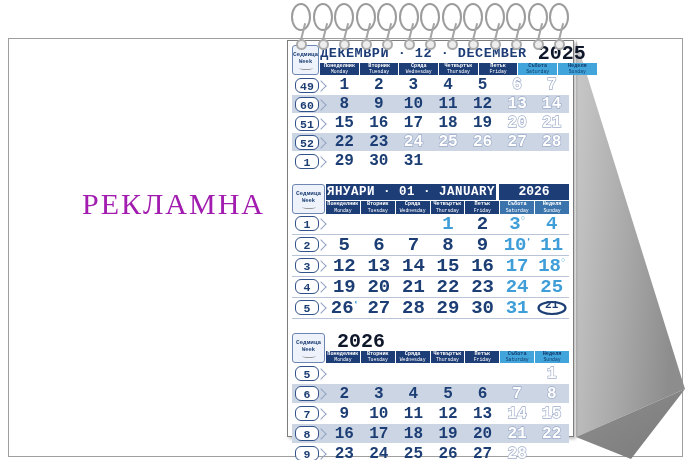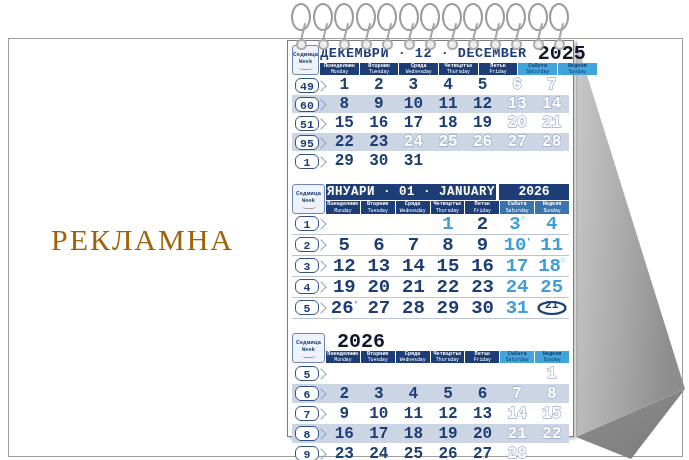--- a/index.html
+++ b/index.html
@@ -2,23 +2,23 @@
 <html><head>
 <meta charset="utf-8">
 <style>
   html,body{margin:0;padding:0;background:#ffffff;}
   .scene{position:relative;width:689px;height:460px;background:#fff;overflow:hidden;
          font-family:"Liberation Sans","DejaVu Sans",sans-serif;}
 
   
   .page{position:absolute;left:8px;top:38px;width:673px;height:417px;
         background:#ffffff;border:1px solid #9f9f9f;z-index:1;}
-  .ad{position:absolute;left:20px;top:182px;width:245px;text-align:center;
+  .ad{position:absolute;left:20px;top:182px;width:245px;text-align:right;
       font-family:"Liberation Serif","DejaVu Serif",serif;
-      font-size:30px;line-height:44px;letter-spacing:2px;color:#a16207;z-index:2;margin-top:36px;}
+      font-size:30px;line-height:44px;letter-spacing:2px;color:#a21caf;z-index:2;}
 
   
   .stand{position:absolute;left:0;top:0;z-index:2;pointer-events:none;}
 
   
   .sheet{position:absolute;left:287px;top:40px;width:287px;height:397px;
          background:#ffffff;border:1px solid #7d7d7d;box-sizing:border-box;
          z-index:3;box-shadow:2px 2px 3px rgba(0,0,0,.25);}
   .months{position:absolute;inset:0;padding:4px 4px 3px 4px;display:flex;
           flex-direction:column;gap:14px;font-family:Liberation Mono, monospace;}
@@ -205,21 +205,21 @@
               <span class="day wd">15</span>
               <span class="day wd">16</span>
               <span class="day wd">17</span>
               <span class="day wd">18</span>
               <span class="day wd">19</span>
               <span class="day we">20</span>
               <span class="day we">21</span>
             </div>
           </div>
           <div class="wrow alt">
-      <span class="badge">95</span>
+      <span class="badge">52</span>
       <div class="days">
               <span class="day wd">22</span>
               <span class="day wd">23</span>
               <span class="day hol">24</span>
               <span class="day hol">25</span>
               <span class="day hol">26</span>
               <span class="day we">27</span>
               <span class="day we">28</span>
             </div>
           </div>

